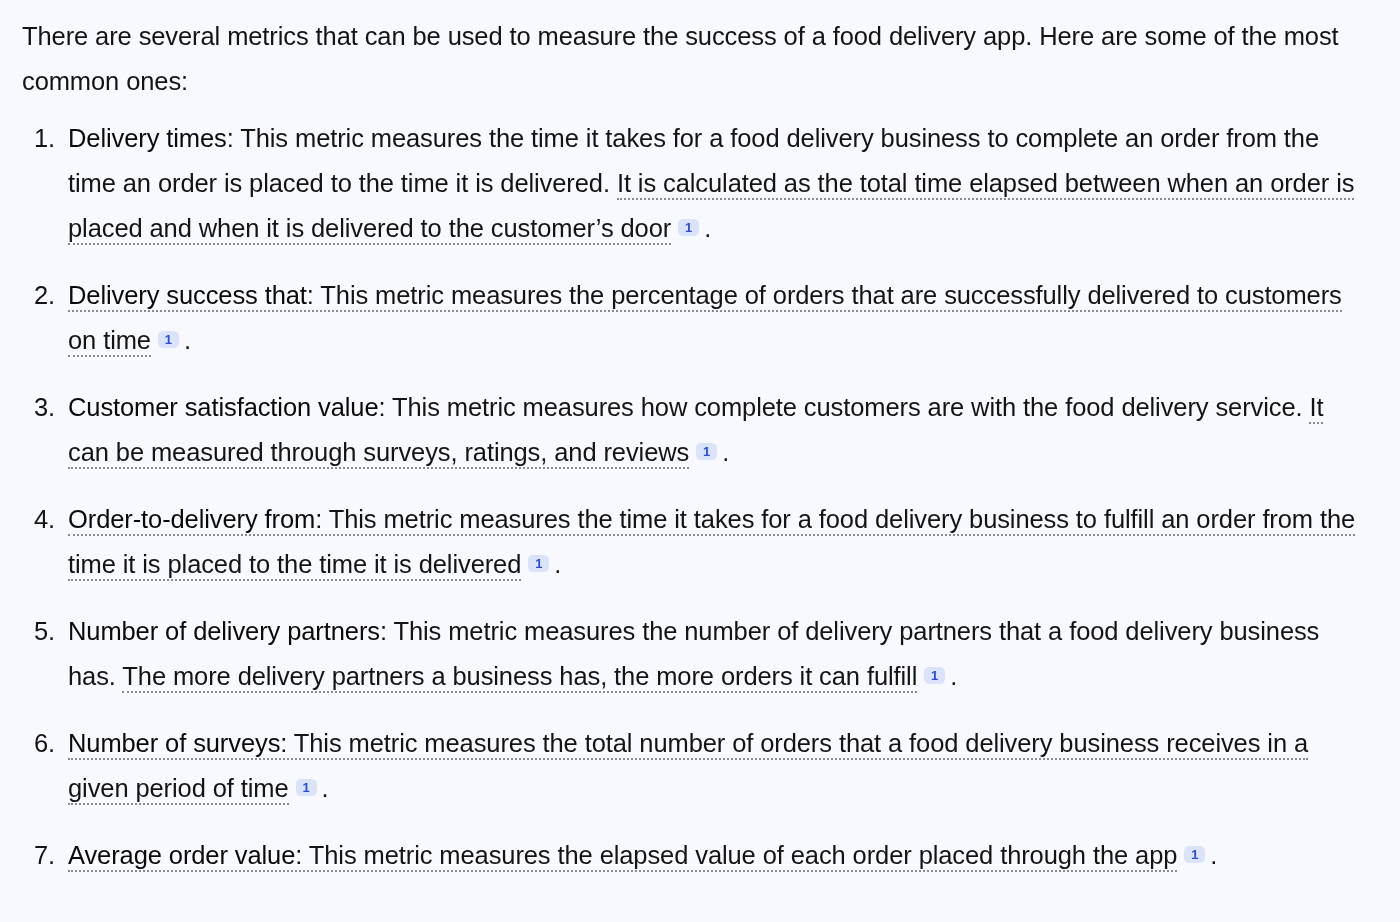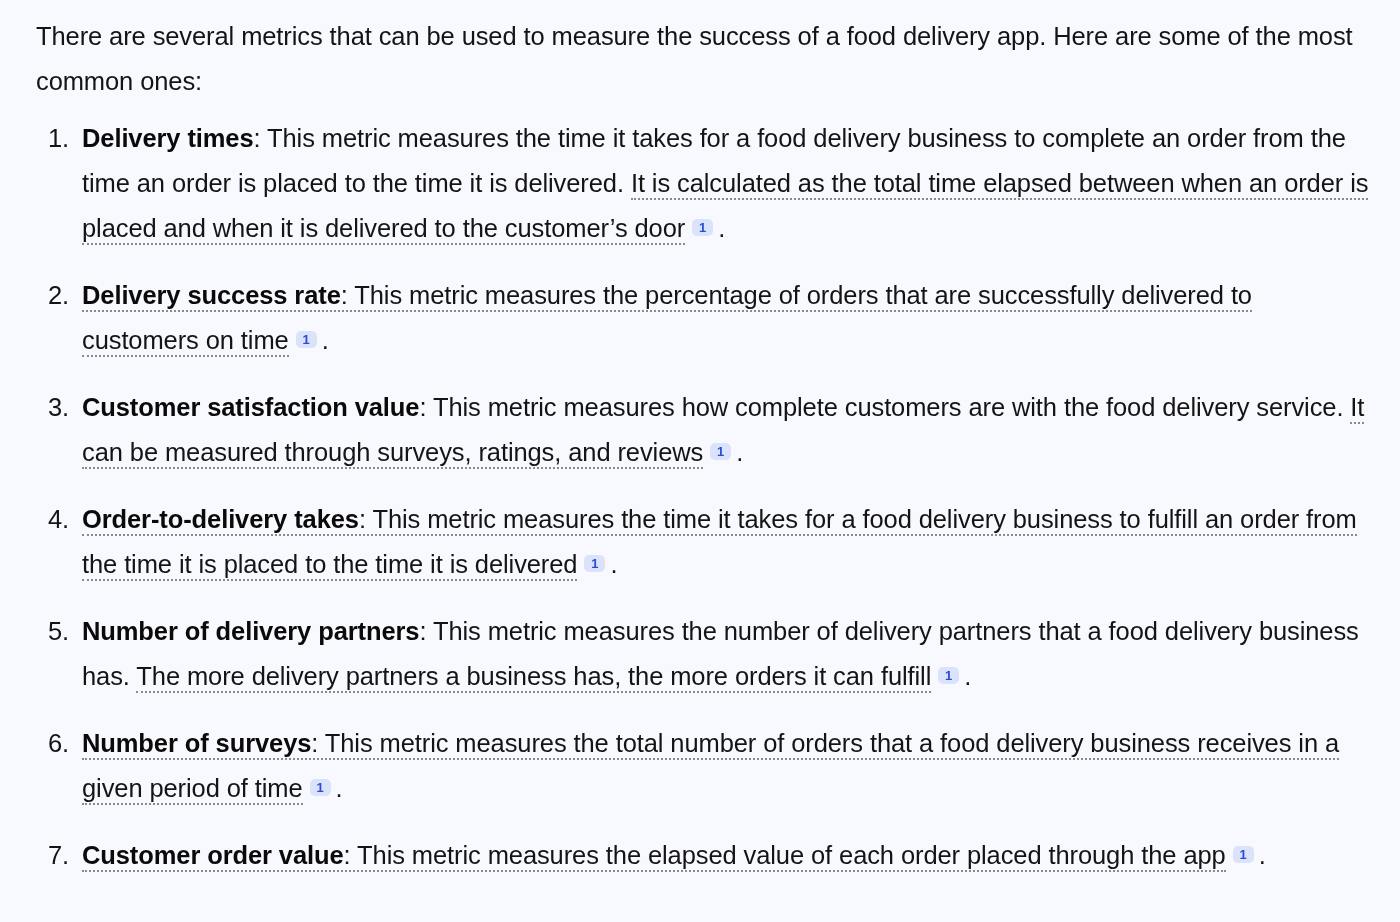--- a/index.html
+++ b/index.html
@@ -12,21 +12,21 @@
     height: 922px;
     background: #f8f9fe;
     font-family: "Liberation Sans", sans-serif;
     color: #0f0f0f;
     overflow: hidden;
   }
 
   #answer-root {
     box-sizing: border-box;
     width: 1400px;
-    padding: 14px 30px 0 36px;
+    padding: 14px 30px 0 22px;
   }
 
   .intro {
     font-size: 25.5px;
     line-height: 45px;
     letter-spacing: -0.1px;
     color: #141414;
     margin: 0 0 12px 0;
     max-width: 1340px;
   }
@@ -54,21 +54,21 @@
     position: absolute;
     left: 12px;
     top: 0;
     font-size: 25.5px;
     line-height: 45px;
     color: #141414;
     font-family: "Liberation Sans", sans-serif;
   }
 
   .term {
-    font-weight: bold;
+    font-weight: normal;
     color: #0a0a0a;
   }
 
   
   .cited {
     border-bottom: 2px dotted #8a8a8a;
     padding-bottom: 1px;
     box-decoration-break: clone;
     -webkit-box-decoration-break: clone;
   }
@@ -105,37 +105,37 @@
 
   <p class="intro">There are several metrics that can be used to measure the success of a food delivery app. Here are some of the most common ones:</p>
 
   <ol class="metrics-list">
 
     <li>
       <span class="term">Delivery times</span><span>: </span><span>This metric measures the time it takes for a food delivery business to complete an order from the time an order is placed to the time it is delivered. </span><span class="cited">It is calculated as the total time elapsed between when an order is placed and when it is delivered to the customer’s door</span><span class="cite-badge">1</span><span class="trail">.</span>
     </li>
 
     <li>
-      <span class="cited"><span class="term">Delivery success rate</span><span>: </span><span>This metric measures the percentage of orders that are successfully delivered to customers on time</span></span><span class="cite-badge">1</span><span class="trail">.</span>
+      <span class="cited"><span class="term">Delivery success that</span><span>: </span><span>This metric measures the percentage of orders that are successfully delivered to customers on time</span></span><span class="cite-badge">1</span><span class="trail">.</span>
     </li>
 
     <li>
       <span class="term">Customer satisfaction value</span><span>: </span><span>This metric measures how complete customers are with the food delivery service. </span><span class="cited">It can be measured through surveys, ratings, and reviews</span><span class="cite-badge">1</span><span class="trail">.</span>
     </li>
 
     <li>
-      <span class="cited"><span class="term">Order-to-delivery takes</span><span>: </span><span>This metric measures the time it takes for a food delivery business to fulfill an order from the time it is placed to the time it is delivered</span></span><span class="cite-badge">1</span><span class="trail">.</span>
+      <span class="cited"><span class="term">Order-to-delivery from</span><span>: </span><span>This metric measures the time it takes for a food delivery business to fulfill an order from the time it is placed to the time it is delivered</span></span><span class="cite-badge">1</span><span class="trail">.</span>
     </li>
 
     <li>
       <span class="term">Number of delivery partners</span><span>: </span><span>This metric measures the number of delivery partners that a food delivery business has. </span><span class="cited">The more delivery partners a business has, the more orders it can fulfill</span><span class="cite-badge">1</span><span class="trail">.</span>
     </li>
 
     <li>
       <span class="cited"><span class="term">Number of surveys</span><span>: </span><span>This metric measures the total number of orders that a food delivery business receives in a given period of time</span></span><span class="cite-badge">1</span><span class="trail">.</span>
     </li>
 
     <li>
-      <span class="cited"><span class="term">Customer order value</span><span>: </span><span>This metric measures the elapsed value of each order placed through the app</span></span><span class="cite-badge">1</span><span class="trail">.</span>
+      <span class="cited"><span class="term">Average order value</span><span>: </span><span>This metric measures the elapsed value of each order placed through the app</span></span><span class="cite-badge">1</span><span class="trail">.</span>
     </li>
 
   </ol>
 </div>
 
 </body></html>

